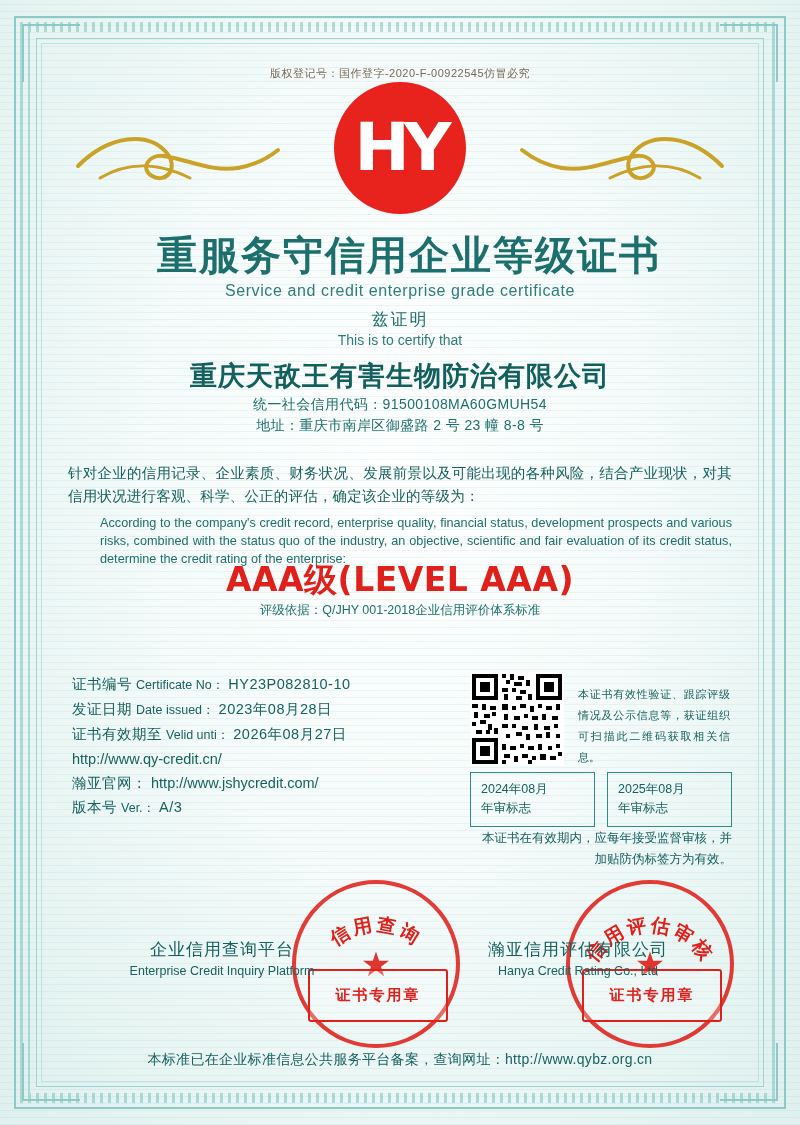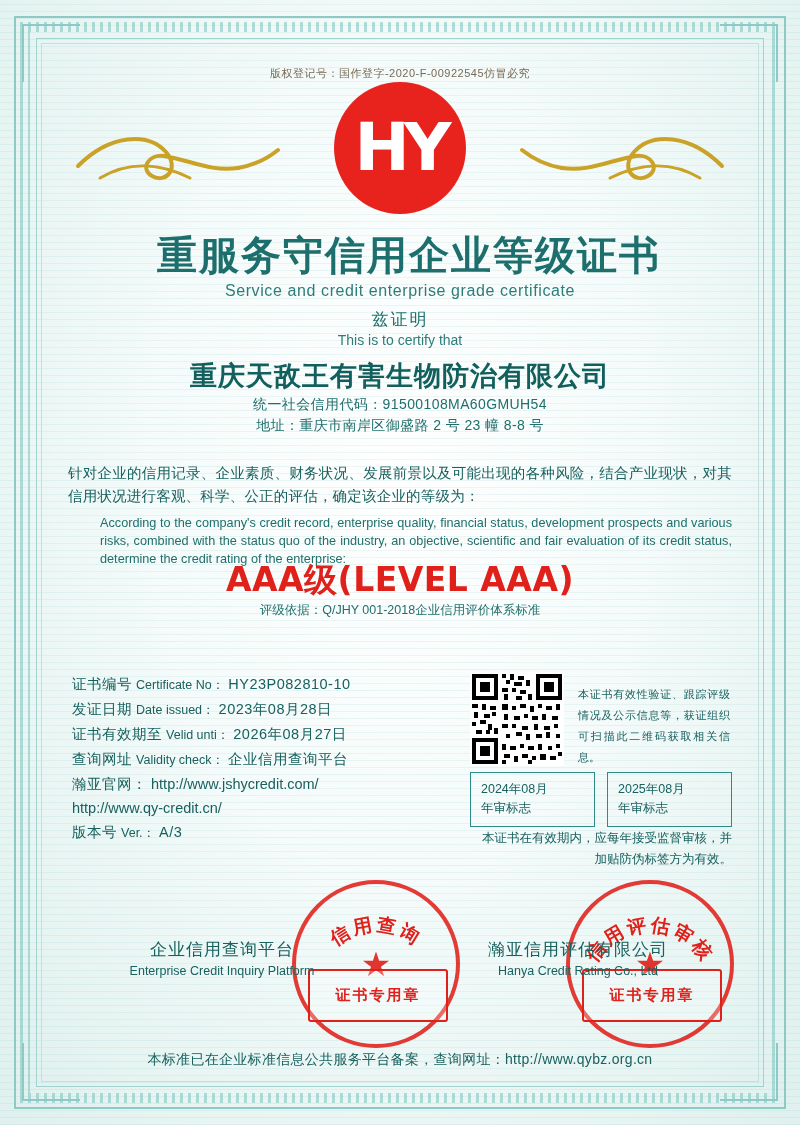--- a/index.html
+++ b/index.html
@@ -271,30 +271,25 @@
     <div class="row">
       <span class="lab-cn">发证日期</span>
       <span class="lab-en">Date issued：</span>
       <span class="val">2023年08月28日</span>
     </div>
     <div class="row">
       <span class="lab-cn">证书有效期至</span>
       <span class="lab-en">Velid unti：</span>
       <span class="val">2026年08月27日</span>
     </div>
-    <div class="row">
-      <span class="lab-cn">查询网址</span>
-      <span class="lab-en">Validity check：</span>
-      <span class="val">企业信用查询平台</span>
-    </div>
+    <div class="row url">http://www.qy-credit.cn/</div>
     <div class="row">
       <span class="lab-cn">瀚亚官网：</span>
       <span class="url">http://www.jshycredit.com/</span>
     </div>
-    <div class="row url">http://www.qy-credit.cn/</div>
     <div class="row">
       <span class="lab-cn">版本号</span>
       <span class="lab-en">Ver.：</span>
       <span class="val">A/3</span>
     </div>
   </div>
 
   <div class="qr">
     <svg width="94" height="94" viewBox="0 0 47 47" shape-rendering="crispEdges">
       <rect width="47" height="47" fill="#ffffff"></rect>

